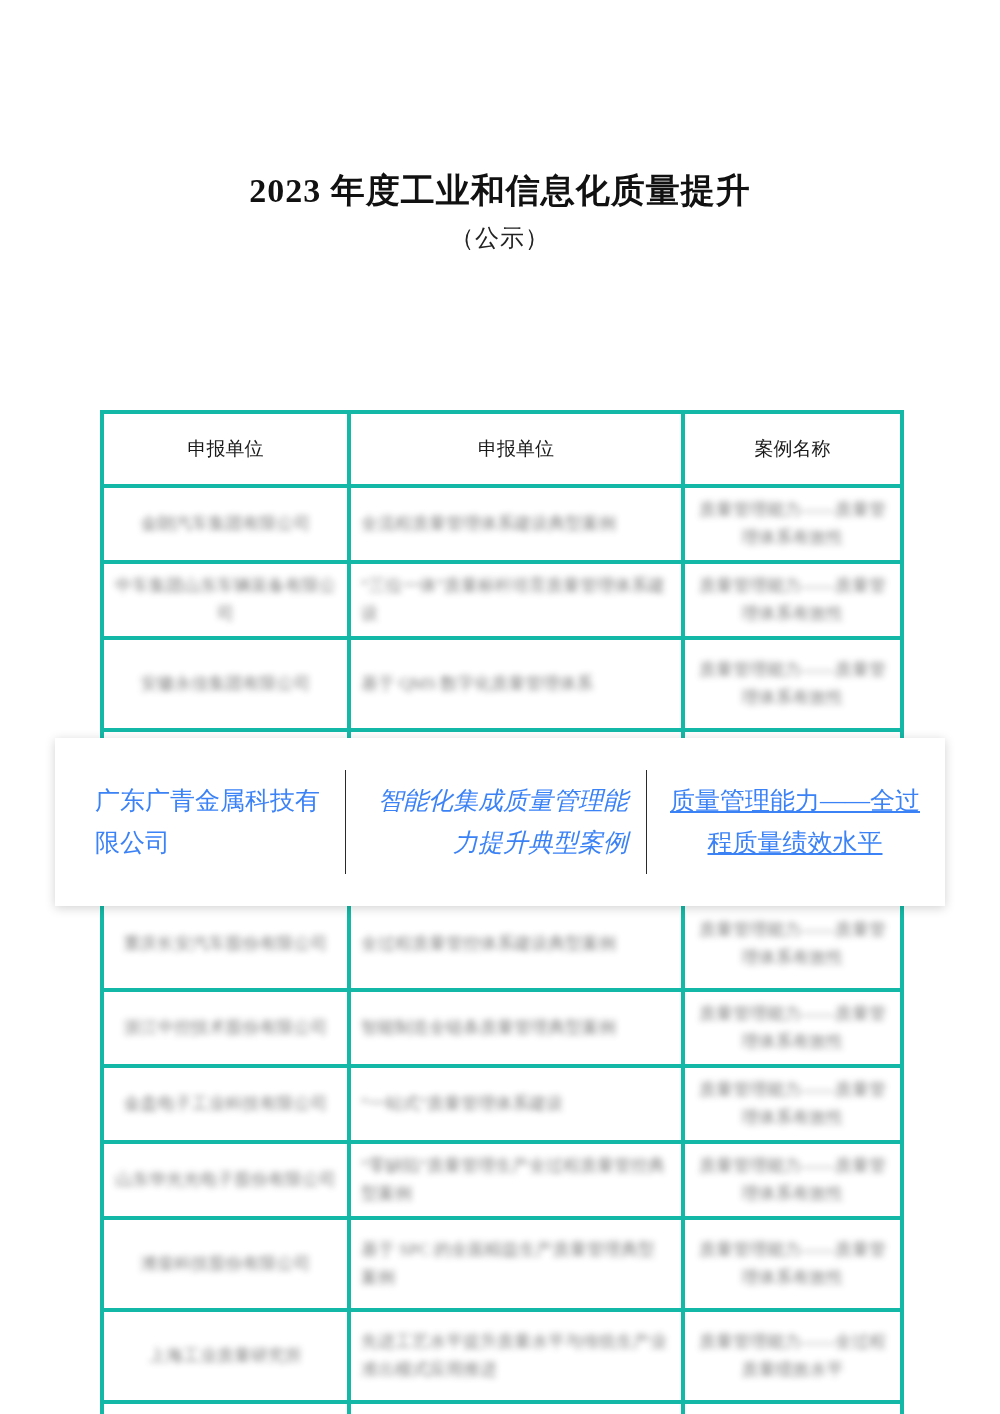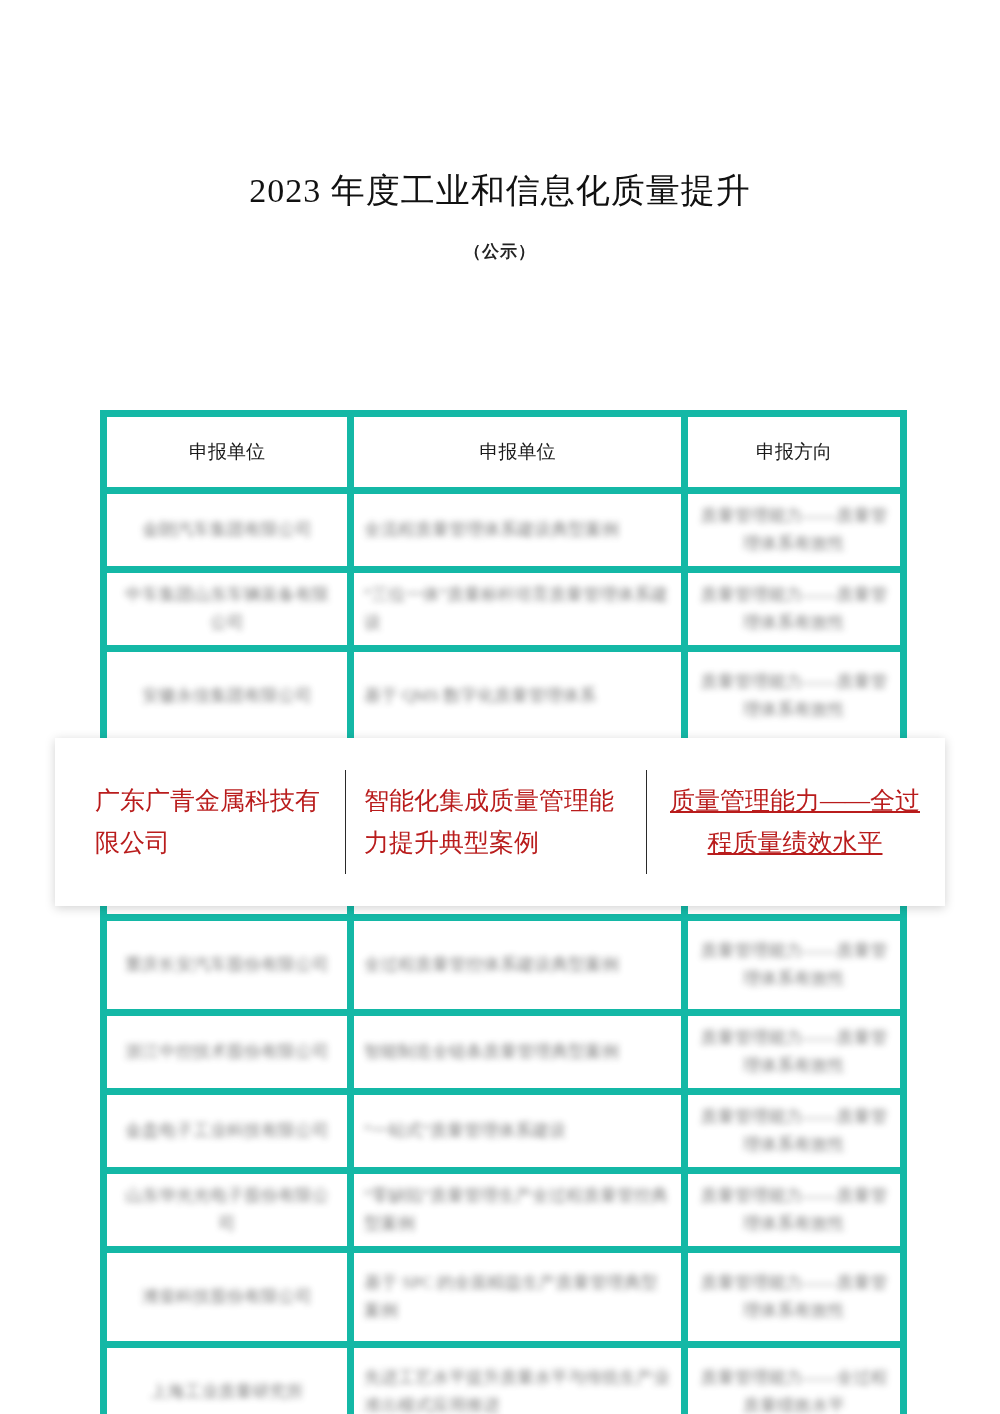--- a/index.html
+++ b/index.html
@@ -25,47 +25,46 @@
   
   .title-block {
     position: absolute;
     top: 160px;
     left: 0;
     width: 1000px;
     text-align: center;
   }
   .doc-title-line {
     font-size: 34px;
-    font-weight: normal;
+    font-weight: bold;
     letter-spacing: 1px;
     line-height: 62px;
     color: #111;
   }
   .doc-subtitle {
-    margin-top: 18px;
-    font-size: 17px;
+    margin-top: 0;
+    font-size: 24px;
     color: #222;
     letter-spacing: 1px;
-    font-weight: bold;
   }
 
   
   .table-wrap {
     position: absolute;
     top: 410px;
     left: 100px;
     width: 800px;
   }
   table.listing {
     border-collapse: collapse;
     width: 800px;
     table-layout: fixed;
   }
   table.listing td, table.listing th {
-    border: 7px solid #14b8a6;
+    border: 4px solid #14b8a6;
     vertical-align: middle;
     padding: 8px 10px;
     font-size: 17px;
     line-height: 28px;
   }
   table.listing thead th {
     font-weight: normal;
     text-align: center;
     height: 54px;
     font-size: 19px;
@@ -96,37 +95,38 @@
     height: 168px;
     background: #ffffff;
     box-shadow: 0 2px 10px rgba(0,0,0,0.18);
     display: flex;
     align-items: center;
     z-index: 5;
   }
   .callout .c-cell {
     font-size: 25px;
     line-height: 42px;
-    color: #b91c1c;
+    color: #3b82f6;
     padding: 0 18px;
     box-sizing: border-box;
   }
   .callout .c-unit {
     width: 290px;
     padding-left: 40px;
   }
   .callout .c-divider {
     width: 1px;
     height: 104px;
     background: #2a2a2a;
     flex: 0 0 1px;
   }
   .callout .c-case {
     width: 300px;
-    text-align: left;
+    text-align: right;
+    font-style: italic;
   }
   .callout .c-dir {
     width: 296px;
     text-align: center;
     text-decoration: underline;
   }
 </style>
 </head>
 <body>
 
@@ -141,21 +141,21 @@
     <table class="listing">
       <colgroup>
         <col class="c1">
           <col class="c2">
           <col class="c3">
       </colgroup>
       <thead>
         <tr>
           <th>申报单位</th>
           <th>申报单位</th>
-          <th>申报方向</th>
+          <th>案例名称</th>
         </tr>
       </thead>
       <tbody>
         <tr class="blurred">
           <td class="col-unit">金朗汽车集团有限公司</td>
           <td class="col-case">全流程质量管理体系建设典型案例</td>
           <td class="col-dir">质量管理能力——质量管理体系有效性</td>
         </tr>
         <tr class="blurred">
           <td class="col-unit">中车集团山东车辆装备有限公司</td>

